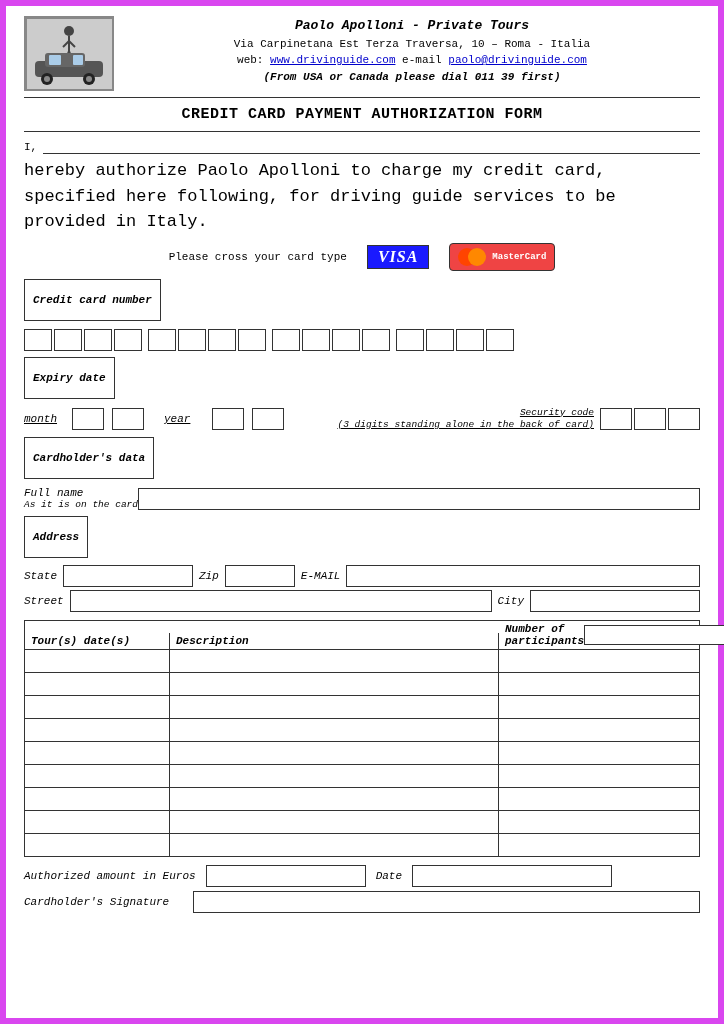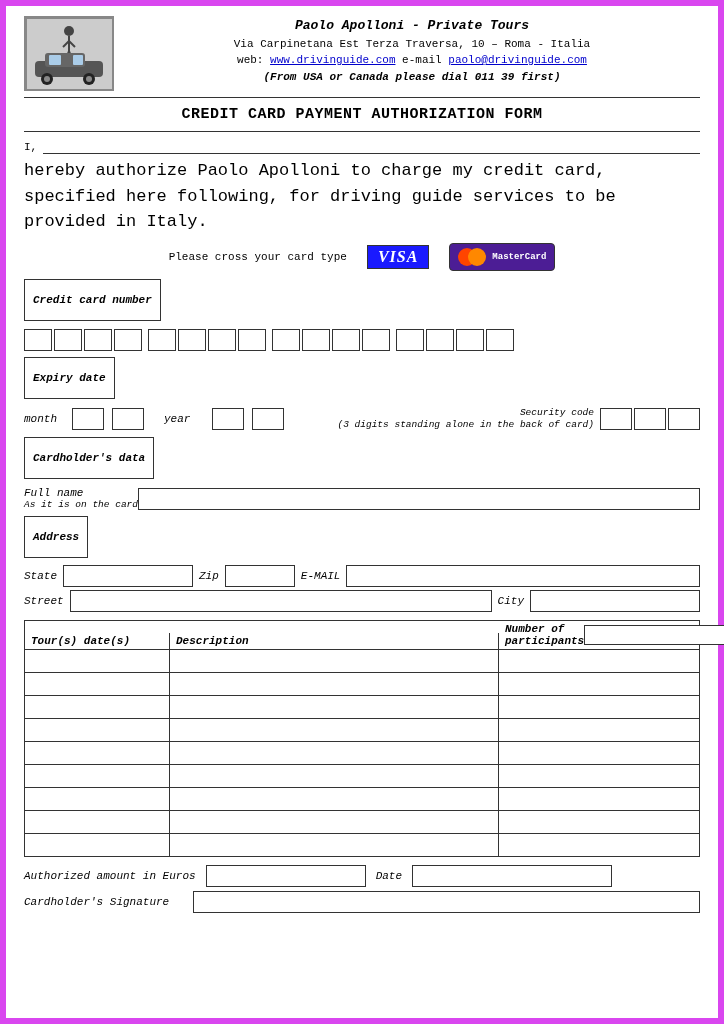--- a/index.html
+++ b/index.html
@@ -107,21 +107,21 @@
       color: #fff;
       font-size: 16px;
       font-weight: bold;
       font-style: italic;
       padding: 2px 10px;
       letter-spacing: 1px;
       border: 1px solid #333;
       font-family: serif;
     }
     .mc-badge {
-      background: #4c1d95;
+      background: #ef4444;
       color: #fff;
       font-size: 10px;
       font-weight: bold;
       padding: 4px 8px;
       border-radius: 4px;
       border: 1px solid #333;
       display: flex;
       align-items: center;
       gap: 2px;
     }
@@ -338,20 +338,21 @@
       outline: none;
       font-size: 11px;
       background: #fff;
       padding: 0 4px;
     }
     .expiry-security-row {
       display: flex;
       align-items: center;
       justify-content: space-between;
       margin: 4px 0;
+      text-decoration: underline;
     }
     .expiry-left {
       display: flex;
       align-items: center;
       gap: 8px;
       font-size: 11px;
       font-style: italic;
     }
     .security-right {
       display: flex;

